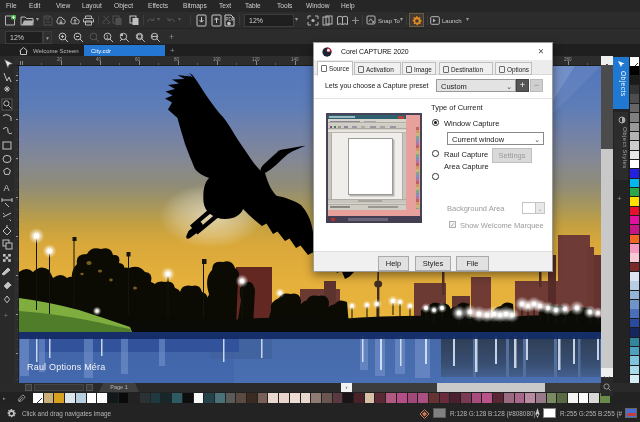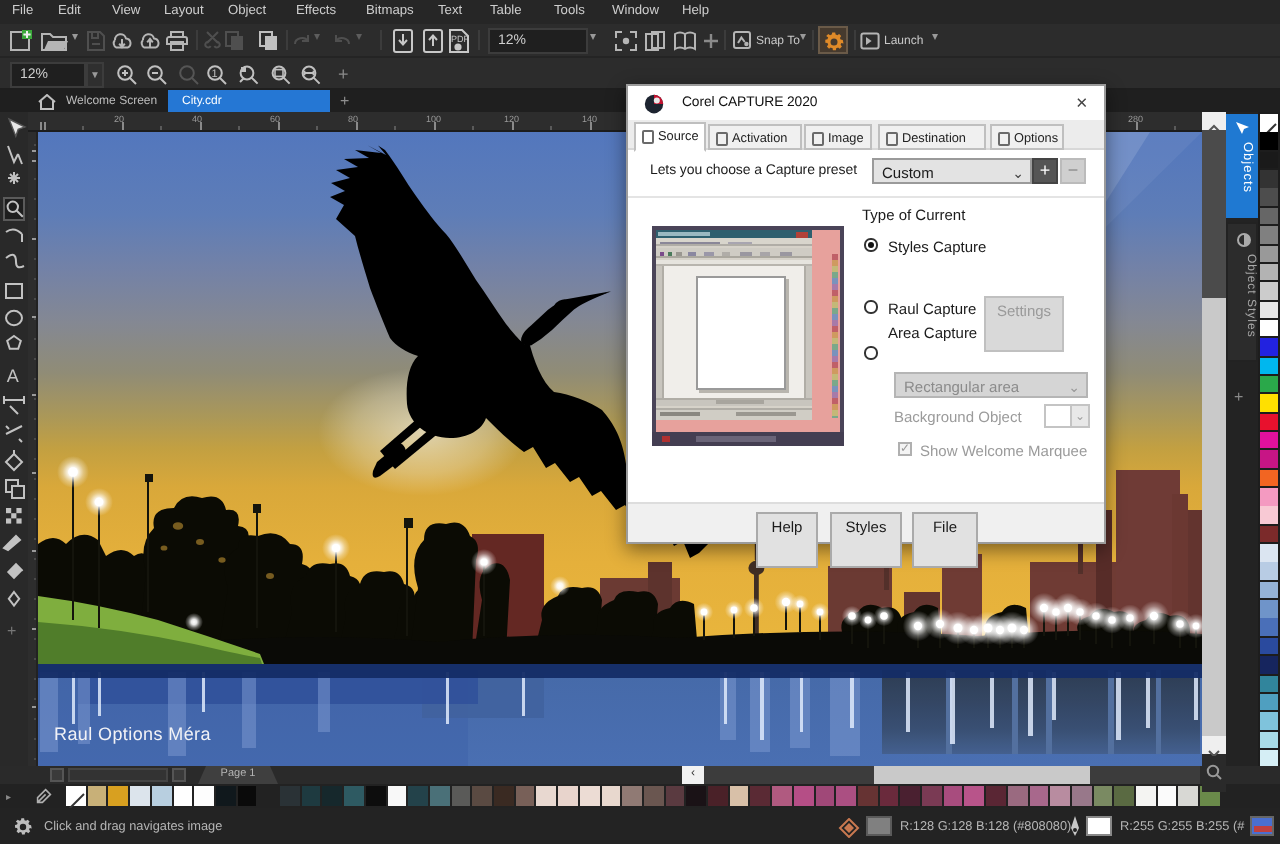--- a/index.html
+++ b/index.html
@@ -38,21 +38,21 @@
 #dlg .ttl{position:absolute;left:0;top:0;width:100%;height:17px;background:#fff}
 #dlgtabs{position:absolute;left:0;top:17px;width:100%;height:15px;background:#ececec;border-bottom:1px solid #d8d8d8}
 .dtab{position:absolute;top:2px;height:13px;background:#f0f0f0;border:1px solid #bfbfbf;padding:2.5px 2px 0 11px;font-size:6.4px;color:#222;white-space:nowrap}
 .dtab.on{background:#fff;border-bottom:1px solid #fff;top:1px;height:15px;padding-top:3px}
 .dico{position:absolute;left:2.5px;top:3px;width:6.5px;height:6.5px;border:1px solid #6a6a6a;border-radius:1px}
 .combo{position:absolute;height:13px;border:1px solid #8a8a8a;background:#fff;font-size:7.5px;color:#1b1b1b;padding:2px 0 0 4px}
 .combo .chev{position:absolute;right:3px;top:3px;color:#444;font-size:7px}
 .combo.dis{background:#d5d5d5;color:#8b8b8b;border-color:#b5b5b5}
 .radio{position:absolute;width:6.5px;height:6.5px;border:1px solid #333;border-radius:50%;background:#fff}
 .radio.sel:after{content:"";position:absolute;left:1.1px;top:1.1px;width:3.2px;height:3.2px;background:#111;border-radius:50%}
-.btn{position:absolute;height:28px;background:#e1e1e1;border:1px solid #aaa;font-size:7.5px;color:#1b1b1b;text-align:center;padding-top:2px}
+.btn{position:absolute;height:15px;background:#e1e1e1;border:1px solid #aaa;font-size:7.5px;color:#1b1b1b;text-align:center;padding-top:2px}
 #dlgfoot{position:absolute;left:0;top:208px;width:238px;height:20px;background:#f0f0f0;border-top:1px solid #ddd}
 </style></head>
 <body>
 <div id="app">
 
   <div class="abs" id="menubar">
     <span style="left:6px">File</span>
       <span style="left:29px">Edit</span>
       <span style="left:56px">View</span>
     <span style="left:82px">Layout</span>
@@ -751,28 +751,28 @@
         <div style="position:absolute;left:40px;top:91px;width:30px;height:1.5px;background:#9a9790"></div>
       </div>
       <div style="position:absolute;left:90px;top:14px;width:2.5px;height:82px;background:repeating-linear-gradient(180deg,#c06068 0 3px,#cf9a60 3px 6px,#c4b878 6px 9px,#7aa88a 9px 12px,#7a92bc 12px 15px,#a87aa8 15px 18px)"></div>
       <div style="position:absolute;left:0;top:103px;width:96px;height:7px;background:#443e52"></div>
       <div style="position:absolute;left:5px;top:104.5px;width:4px;height:3.5px;background:#b03030"></div>
       <div style="position:absolute;left:22px;top:105px;width:40px;height:2.5px;background:#6a6478"></div>
     </div>
 
     <div style="position:absolute;left:117px;top:60px;font-size:7.5px;color:#1b1b1b">Type of Current</div>
     <span class="radio sel" style="left:118px;top:76px"></span>
-    <div style="position:absolute;left:130px;top:76px;font-size:7.5px">Styles Capture</div>
+    <div style="position:absolute;left:130px;top:76px;font-size:7.5px">Window Capture</div>
+    <div class="combo" style="left:133px;top:89px;width:97px">Current window<span class="chev">⌄</span></div>
     <span class="radio" style="left:118px;top:107px"></span>
     <div style="position:absolute;left:130px;top:107px;font-size:7.5px">Raul Capture</div>
     <div class="btn" style="left:178px;top:105px;width:40px;background:#d9d9d9;color:#9a9a9a;border-color:#c0c0c0">Settings</div>
     <span class="radio" style="left:118px;top:130px"></span>
     <div style="position:absolute;left:130px;top:119px;font-size:7.5px">Area Capture</div>
-    <div class="combo dis" style="left:133px;top:143px;width:97px">Rectangular area<span class="chev" style="color:#999">⌄</span></div>
-    <div style="position:absolute;left:133px;top:161px;font-size:7.5px;color:#9b9b9b">Background Object</div>
+    <div style="position:absolute;left:133px;top:161px;font-size:7.5px;color:#9b9b9b">Background Area</div>
     <div style="position:absolute;left:208px;top:159px;width:14px;height:12px;border:1px solid #c4c4c4;background:#fff"></div>
     <div style="position:absolute;left:222px;top:159px;width:9px;height:12px;border:1px solid #c4c4c4;border-left:none;background:#e8e8e8;color:#a0a0a0;font-size:6px;text-align:center;line-height:12px">⌄</div>
     <div style="position:absolute;left:135px;top:178px;width:7px;height:7px;border:1px solid #b0b0b0;background:#f4f4f4;color:#9a9a9a;font-size:6px;line-height:6px;text-align:center">✓</div>
     <div style="position:absolute;left:146px;top:178px;font-size:7.5px;color:#9b9b9b">Show Welcome Marquee</div>
     <div id="dlgfoot">
       <div class="btn" style="left:64px;top:4px;width:31px">Help</div>
       <div class="btn" style="left:101px;top:4px;width:36px">Styles</div>
       <div class="btn" style="left:142px;top:4px;width:33px">File</div>
     </div>
   </div>

